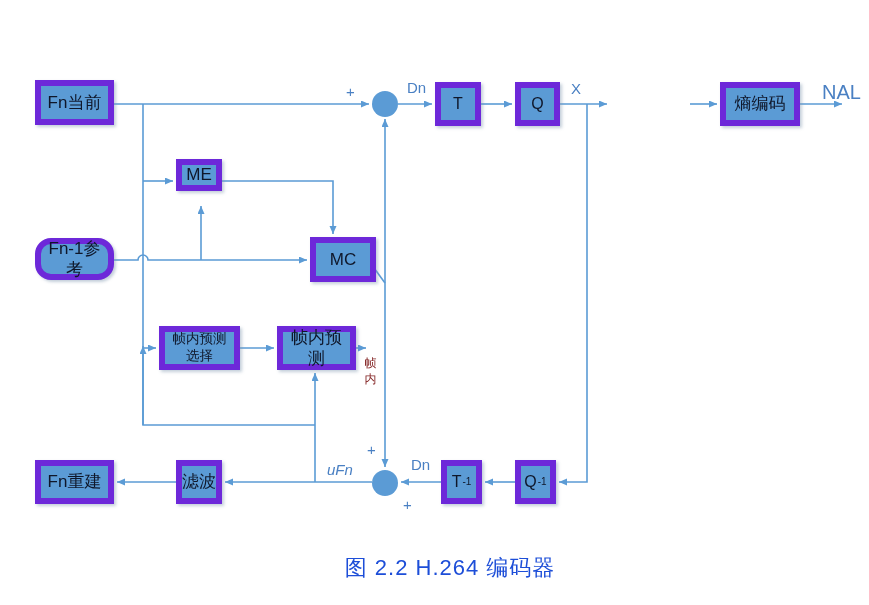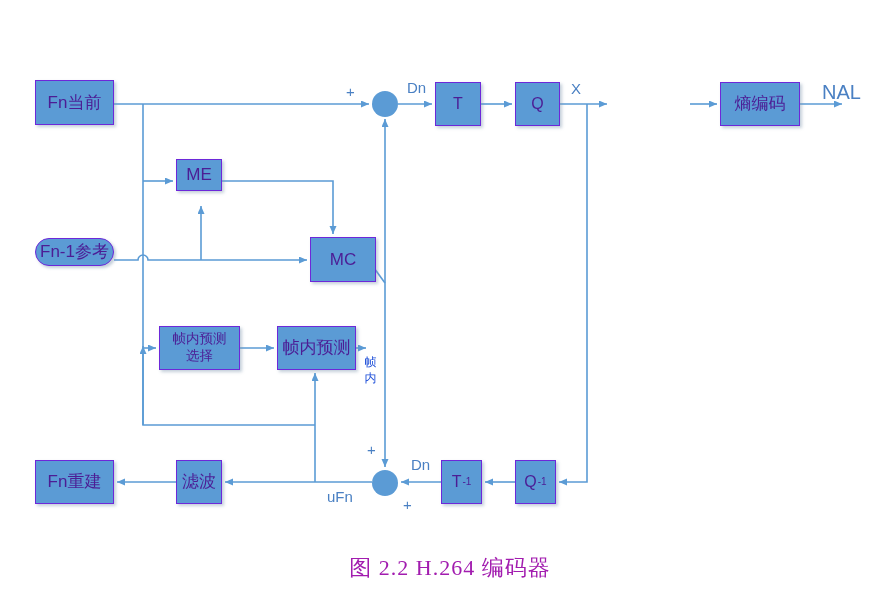--- a/index.html
+++ b/index.html
@@ -3,43 +3,43 @@
 <meta charset="utf-8">
 <style>
   html,body{margin:0;padding:0;background:#fff;}
   #stage{
     position:relative;width:869px;height:605px;background:#ffffff;overflow:hidden;
     font-family:"Liberation Sans","DejaVu Sans",sans-serif;
   }
   .box{
     position:absolute;
     background:#5B9BD5;
-    border:1px solid #6d28d9;
+    border:6px solid #6d28d9;
     box-shadow:2px 2px 3px rgba(125,148,173,0.45);
-    color:#4c1d95;
+    color:#0f172a;
     display:flex;align-items:center;justify-content:center;
     text-align:center;
     box-sizing:border-box;
     line-height:1.25;
   }
   .fs17{font-size:17px;}
   .fs16{font-size:16px;}
   .fs14{font-size:13.5px;}
   .box sup{font-size:10px;line-height:0;margin-left:1px;}
   .lbl{
     position:absolute;color:#4A80C3;font-size:15px;line-height:1;white-space:nowrap;
   }
   .lbl-vert{
-    position:absolute;color:#1d4ed8;font-size:12px;width:15px;line-height:1.35;
-    word-break:break-all;white-space:normal;text-align:center;font-family:Liberation Mono, monospace;
+    position:absolute;color:#7f1d1d;font-size:12px;width:15px;line-height:1.35;
+    word-break:break-all;white-space:normal;text-align:center;
   }
   #caption{
     position:absolute;left:450px;top:553px;transform:translateX(-50%);
-    font-family:Liberation Serif, serif;
-    font-size:22px;color:#a21caf;letter-spacing:1px;white-space:nowrap;
+    font-family:Liberation Sans, sans-serif;
+    font-size:22px;color:#1d4ed8;letter-spacing:1px;white-space:nowrap;
   }
   svg{position:absolute;left:0;top:0;}
 </style>
 </head>
 <body>
 
 <div id="stage">
 
   <svg width="869" height="605" viewBox="0 0 869 605">
     <defs>
@@ -98,21 +98,21 @@
       <path d="M176,482 H117" marker-end="url(#arr)"></path>
     </g>
     <circle cx="385" cy="104" r="13" fill="#5B9BD5"></circle>
     <circle cx="385" cy="483" r="13" fill="#5B9BD5"></circle>
   </svg>
 
   <div class="box fs17" style="left:35px;top:80px;width:79px;height:45px;">Fn当前</div>
 
   <div class="box fs17" style="left:176px;top:159px;width:46px;height:32px;">ME</div>
 
-  <div class="box fs17" style="left:35px;top:238px;width:79px;height:28px;border-radius:16px;">Fn-1参考</div>
+  <div class="box fs17" style="left:35px;top:238px;width:79px;height:42px;border-radius:16px;">Fn-1参考</div>
 
   <div class="box fs17" style="left:310px;top:237px;width:66px;height:45px;">MC</div>
 
   <div class="box fs14" style="left:159px;top:326px;width:81px;height:44px;flex-direction:column;">
     <div>帧内预测</div>
     <div>选择</div>
   </div>
 
   <div class="box fs17" style="left:277px;top:326px;width:79px;height:44px;">帧内预测</div>
 
@@ -138,17 +138,17 @@
   </div>
 
   <span class="lbl" style="left:346px;top:84px;">+</span>
   <span class="lbl" style="left:407px;top:80px;">Dn</span>
   <span class="lbl" style="left:571px;top:81px;">X</span>
   <span class="lbl" style="left:822px;top:82px;font-size:20px;">NAL</span>
   <div class="lbl-vert" style="left:363px;top:355px;">帧内</div>
   <span class="lbl" style="left:367px;top:442px;">+</span>
   <span class="lbl" style="left:411px;top:457px;">Dn</span>
   <span class="lbl" style="left:403px;top:497px;">+</span>
-  <span class="lbl" style="left:327px;top:489px;">uFn</span>
+  <span class="lbl" style="left:327px;top:462px;font-style:italic;">uFn</span>
 
   <div id="caption">图 2.2 H.264 编码器</div>
 
 </div>
 
 </body></html>

